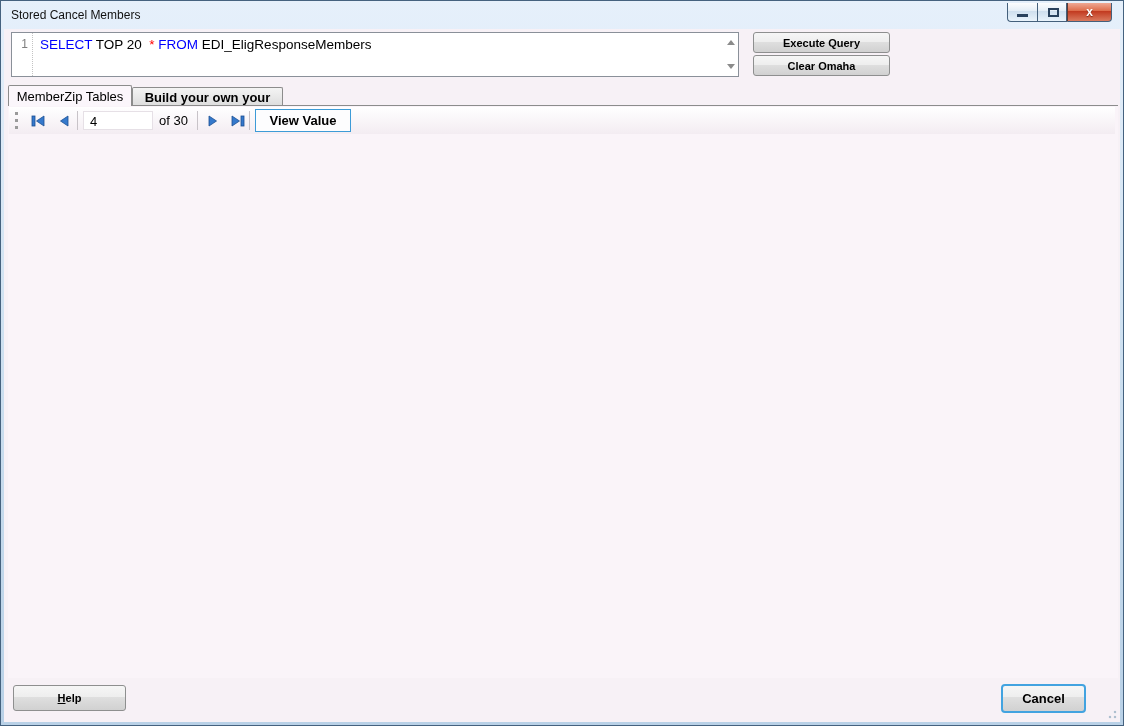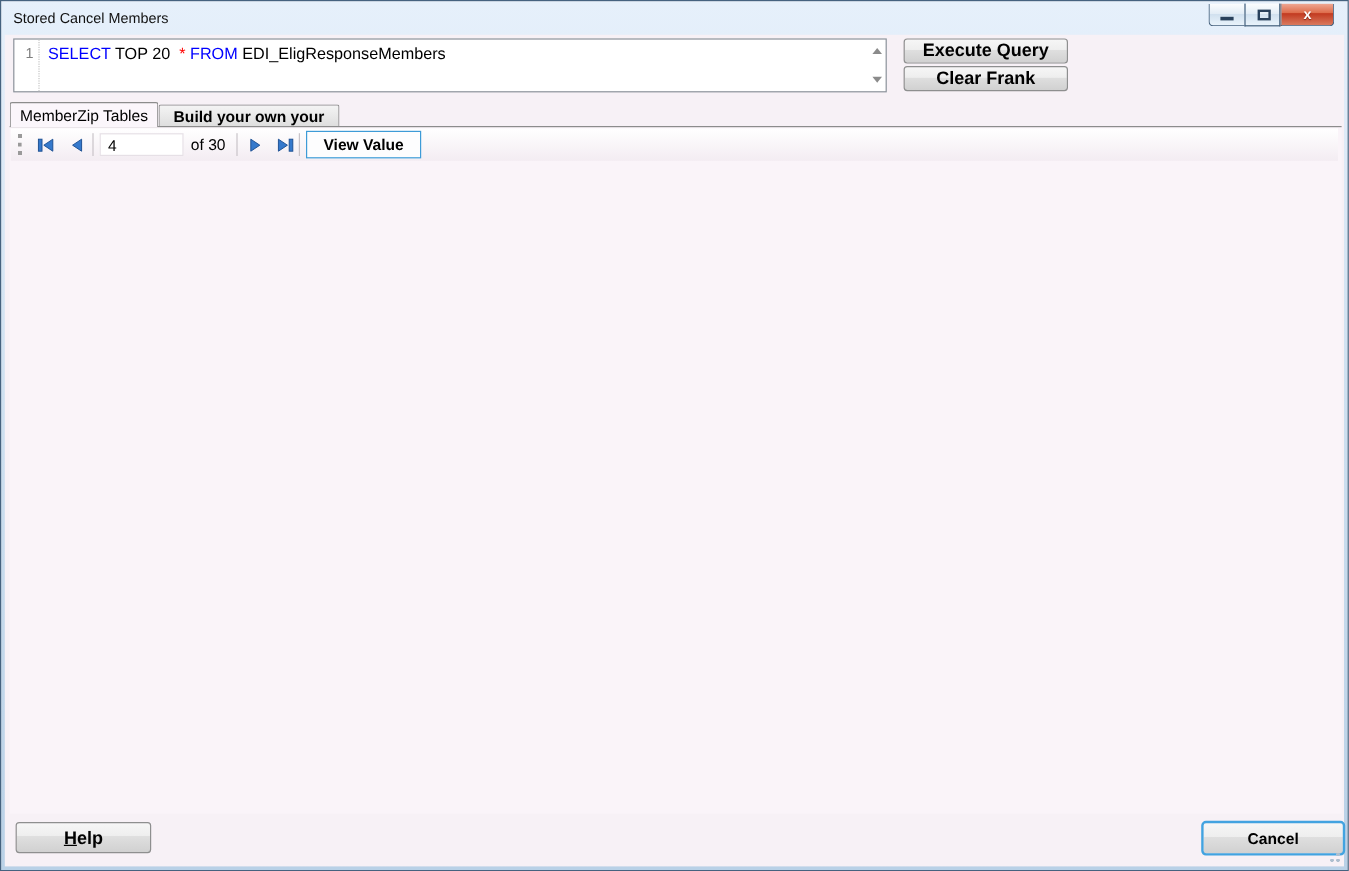--- a/index.html
+++ b/index.html
@@ -33,21 +33,21 @@
     text-align:right; color:#7e7e7e; font-size:12px; border-right:1px dotted #c3c3c3; }
   .sql-text { position:absolute; left:28px; top:4px; white-space:pre; font-size:13.5px; }
   .sql-scroll { position:absolute; right:1px; top:1px; bottom:1px; width:13px; }
   .tri-up-sm { position:absolute; top:6px; left:3px; width:0; height:0;
     border-left:4px solid transparent; border-right:4px solid transparent; border-bottom:5px solid #8b8b8b; }
   .tri-down-sm { position:absolute; bottom:6px; left:3px; width:0; height:0;
     border-left:4px solid transparent; border-right:4px solid transparent; border-top:5px solid #8b8b8b; }
 
   .btn { display:flex; align-items:center; justify-content:center; cursor:default;
     background:linear-gradient(#f6f6f6,#eeeeee 45%,#dfdfdf 46%,#d1d1d1);
-    border:1px solid #8e8f8f; border-radius:3px; font-weight:bold; font-size:15px; }
+    border:1px solid #8e8f8f; border-radius:3px; font-weight:bold; font-size:11px; }
   .btn-exec { position:absolute; left:752px; top:31px; width:137px; height:21px; }
   .btn-clear { position:absolute; left:752px; top:54px; width:137px; height:21px; }
 
   
   .tab { position:absolute; display:flex; align-items:center; justify-content:center;
     border:1px solid #8c8c8c; border-bottom:none; border-radius:2px 2px 0 0; cursor:default; }
   .tab-active { left:7px; top:84px; width:124px; height:21px; background:#fbf6fb; z-index:3; }
   .tab-inactive { left:131px; top:86px; width:151px; height:19px; font-weight:bold;
     background:linear-gradient(#f4f4f4,#dddddd); z-index:1; }
   .tab-panel { position:absolute; left:7px; top:104px; width:1110px; height:573px;
@@ -133,21 +133,21 @@
   .row-arrow { position:absolute; left:9px; top:5px; width:0; height:0;
     border-top:5px solid transparent; border-bottom:5px solid transparent; border-left:7px solid #111; }
 
   .col-w0 { width:50px; } .col-w1 { width:95px; } .col-w2 { width:125px; }
   .col-w3 { width:105px; } .col-w4 { width:145px; } .col-w5 { width:145px; }
   .col-fill { flex:1; border-right:none !important; }
 
   
   .btn-help { position:absolute; left:12px; top:684px; width:113px; height:26px; }
   .underline { text-decoration:underline; }
-  .btn-cancel { position:absolute; left:1000px; top:683px; width:120px; height:29px;
+  .btn-cancel { position:absolute; left:1000px; top:683px; width:85px; height:29px;
     border:2px solid #42a3e0; border-radius:4px; font-weight:bold; font-size:13px;
     background:linear-gradient(#f6f6f6,#eeeeee 45%,#dfdfdf 46%,#d1d1d1);
     display:flex; align-items:center; justify-content:center; cursor:default; }
   .resize-grip { position:absolute; right:6px; bottom:6px; width:12px; height:12px;
     background:
       radial-gradient(circle at 10px 10px,#aebfcf 1.4px,transparent 1.6px),
       radial-gradient(circle at 10px 5px,#aebfcf 1.4px,transparent 1.6px),
       radial-gradient(circle at 5px 10px,#aebfcf 1.4px,transparent 1.6px); }
 
   .nav-svg { display:block; }
@@ -175,21 +175,21 @@
   <div class="sql-editor">
     <div class="sql-gutter">1</div>
     <div class="sql-text"><span style="color: rgb(0, 0, 255);">SELECT</span><span style="color: #000000;"> TOP 20  </span><span style="color: rgb(255, 0, 0);">*</span><span style="color: rgb(0, 0, 255);"> FROM</span><span style="color: rgb(0, 0, 0);"> EDI_EligResponseMembers</span></div>
     <div class="sql-scroll">
       <div class="tri-up-sm"></div>
       <div class="tri-down-sm"></div>
     </div>
   </div>
 
   <div class="btn btn-exec">Execute Query</div>
-  <div class="btn btn-clear">Clear Frank</div>
+  <div class="btn btn-clear">Clear Omaha</div>
 
   <div class="tab tab-active">MemberZip Tables</div>
   <div class="tab tab-inactive">Build your own your</div>
   <div class="tab-panel"></div>
 
   <div class="toolbar">
     <div class="tb-grip"></div>
     <div class="nav-btn" style="left:18px;">
       <svg class="nav-svg" width="14" height="12" viewBox="0 0 14 12">
           <rect x="1" y="1" width="3" height="10" fill="#3579cc" stroke="#1c4f92" stroke-width="0.8"></rect>

